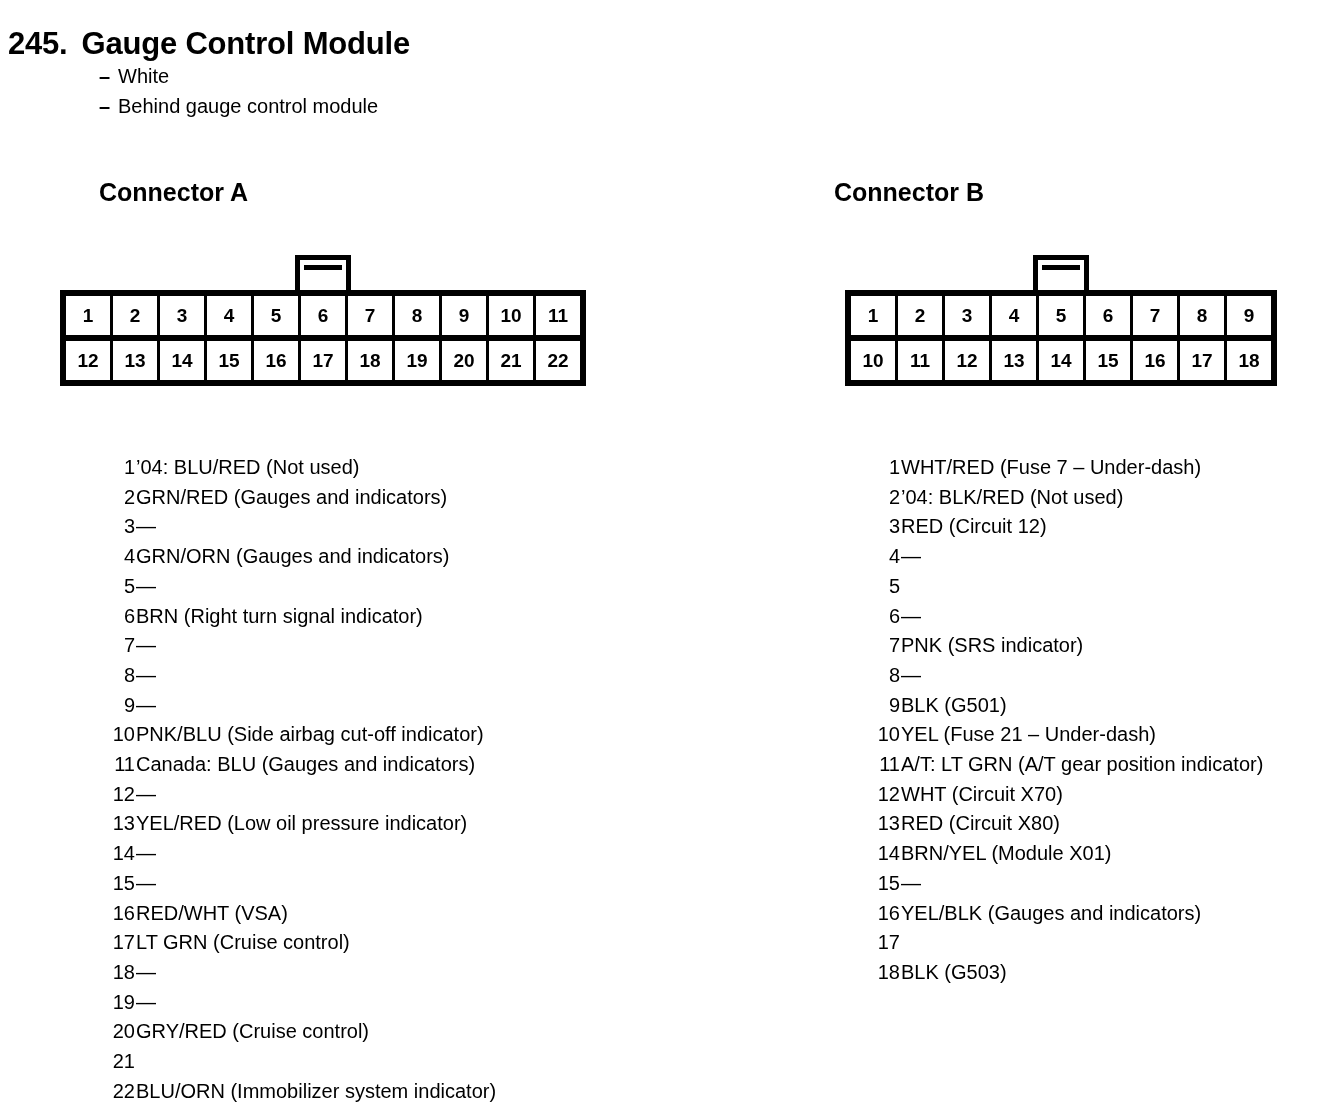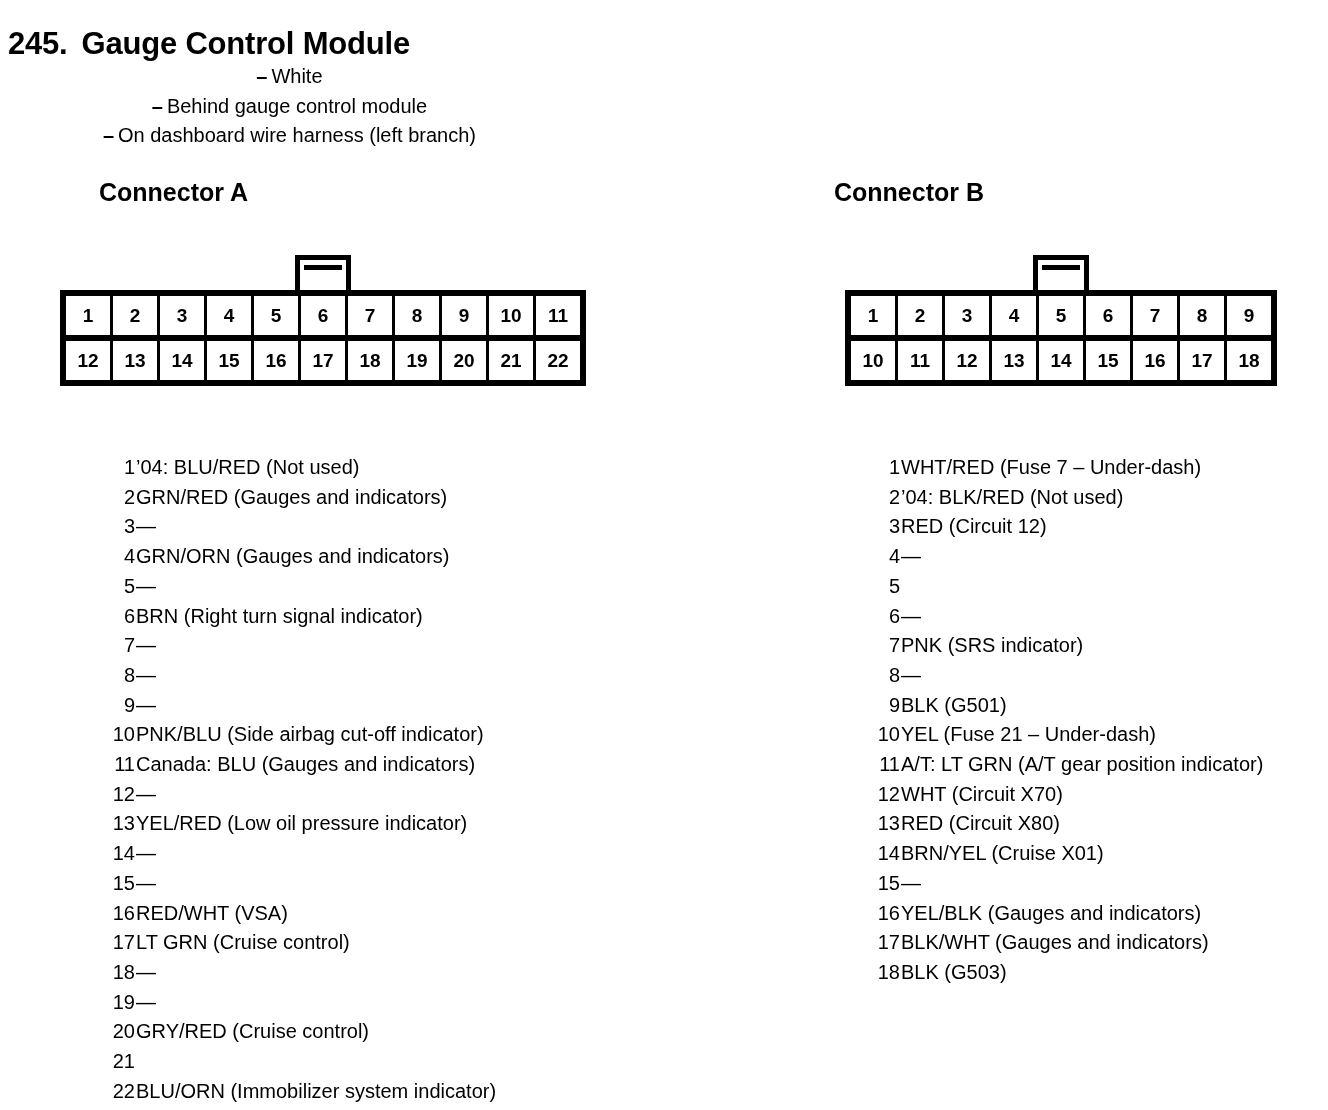--- a/index.html
+++ b/index.html
@@ -29,21 +29,20 @@
   }
   #doc-title .num { margin-right: 14px; }
 
   #subtitle-list {
     position: absolute;
     left: 99px;
     top: 62px;
     font-size: 20px;
     line-height: 29.5px;
     white-space: nowrap;
-    text-align: center;
   }
   #subtitle-list .sub-line {
     display: block;
     white-space: nowrap;
   }
   #subtitle-list .dash {
     display: inline-block;
     width: 19px;
     font-weight: bold;
   }
@@ -137,21 +136,20 @@
 </head>
 <body>
 
 <div id="doc-title">
   <span class="num">245.</span><span>Gauge Control Module</span>
 </div>
 
 <div id="subtitle-list">
     <span class="sub-line"><span class="dash">–</span><span>White</span></span>
     <span class="sub-line"><span class="dash">–</span><span>Behind gauge control module</span></span>
-    <span class="sub-line"><span class="dash">–</span><span>On dashboard wire harness (left branch)</span></span>
   </div>
 
 <div class="conn-heading" id="heading-a">Connector A</div>
 <div class="connector" id="connector-a-diagram">
     <div class="conn-tab" style="left: 235px;">
       <div class="tab-bar"></div>
     </div>
     <div class="conn-body">
       <div class="pin-row top">
         <div class="pin-cell">1</div>
@@ -349,31 +347,30 @@
     <div class="pin-line">
       <span class="pin-no">12</span>
       <span class="pin-desc">WHT (Circuit X70)</span>
     </div>
     <div class="pin-line">
       <span class="pin-no">13</span>
       <span class="pin-desc">RED (Circuit X80)</span>
     </div>
     <div class="pin-line">
       <span class="pin-no">14</span>
-      <span class="pin-desc">BRN/YEL (Cruise X01)</span>
+      <span class="pin-desc">BRN/YEL (Module X01)</span>
     </div>
     <div class="pin-line">
       <span class="pin-no">15</span>
       <span class="pin-desc">—</span>
     </div>
     <div class="pin-line">
       <span class="pin-no">16</span>
       <span class="pin-desc">YEL/BLK (Gauges and indicators)</span>
     </div>
     <div class="pin-line">
       <span class="pin-no">17</span>
-      <span class="pin-desc">BLK/WHT (Gauges and indicators)</span>
     </div>
     <div class="pin-line">
       <span class="pin-no">18</span>
       <span class="pin-desc">BLK (G503)</span>
     </div>
   </div>
 
 </body></html>

